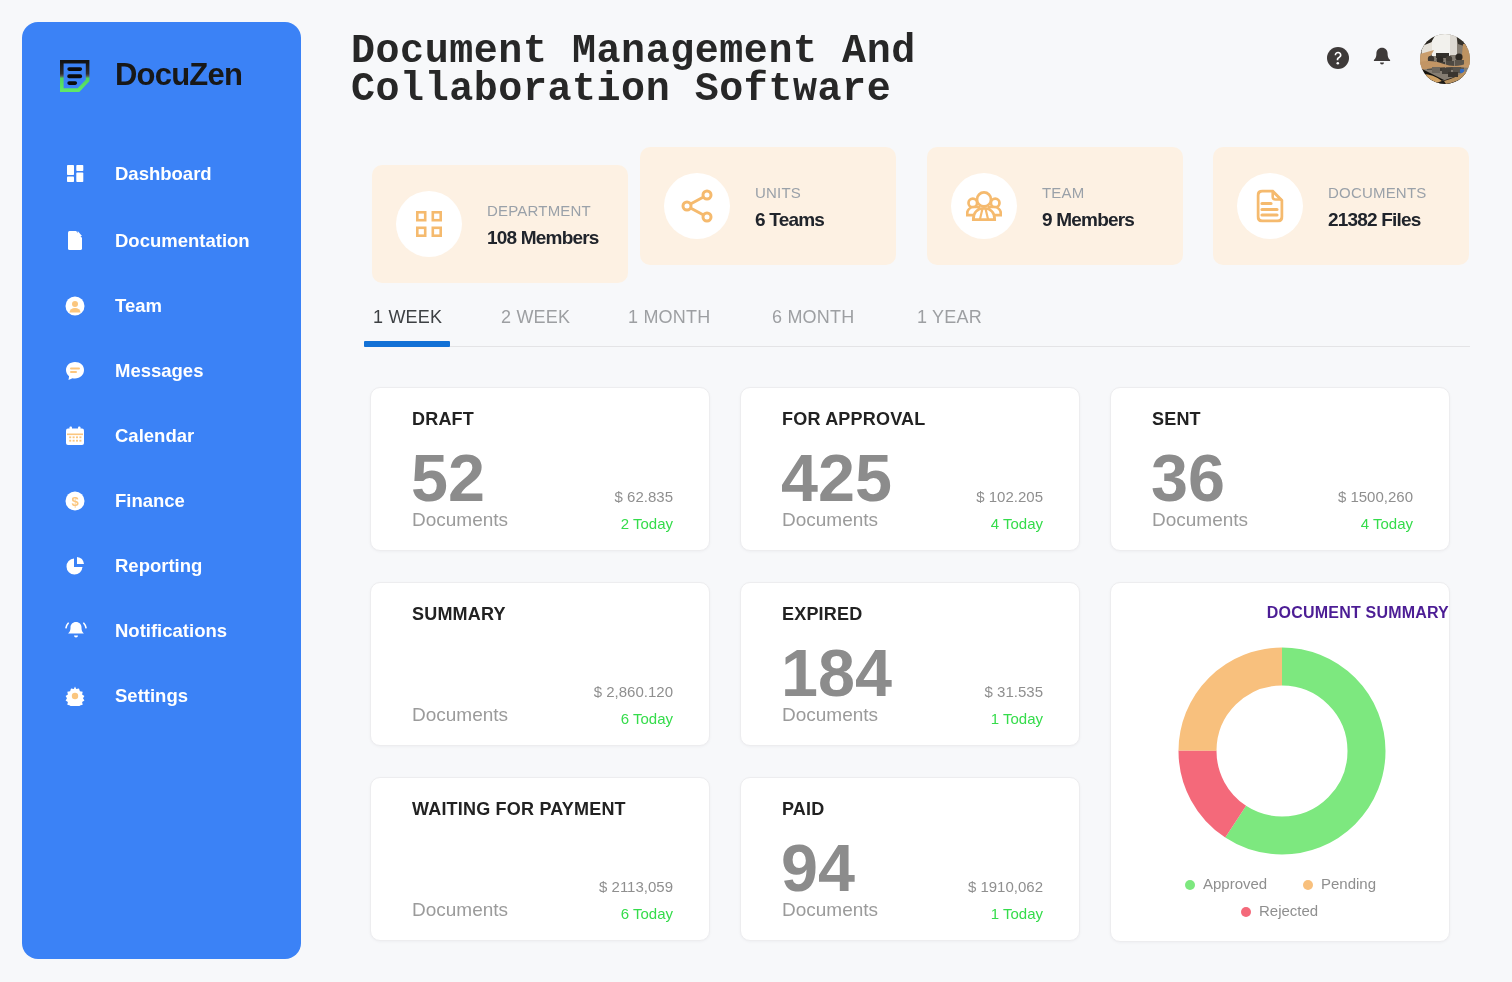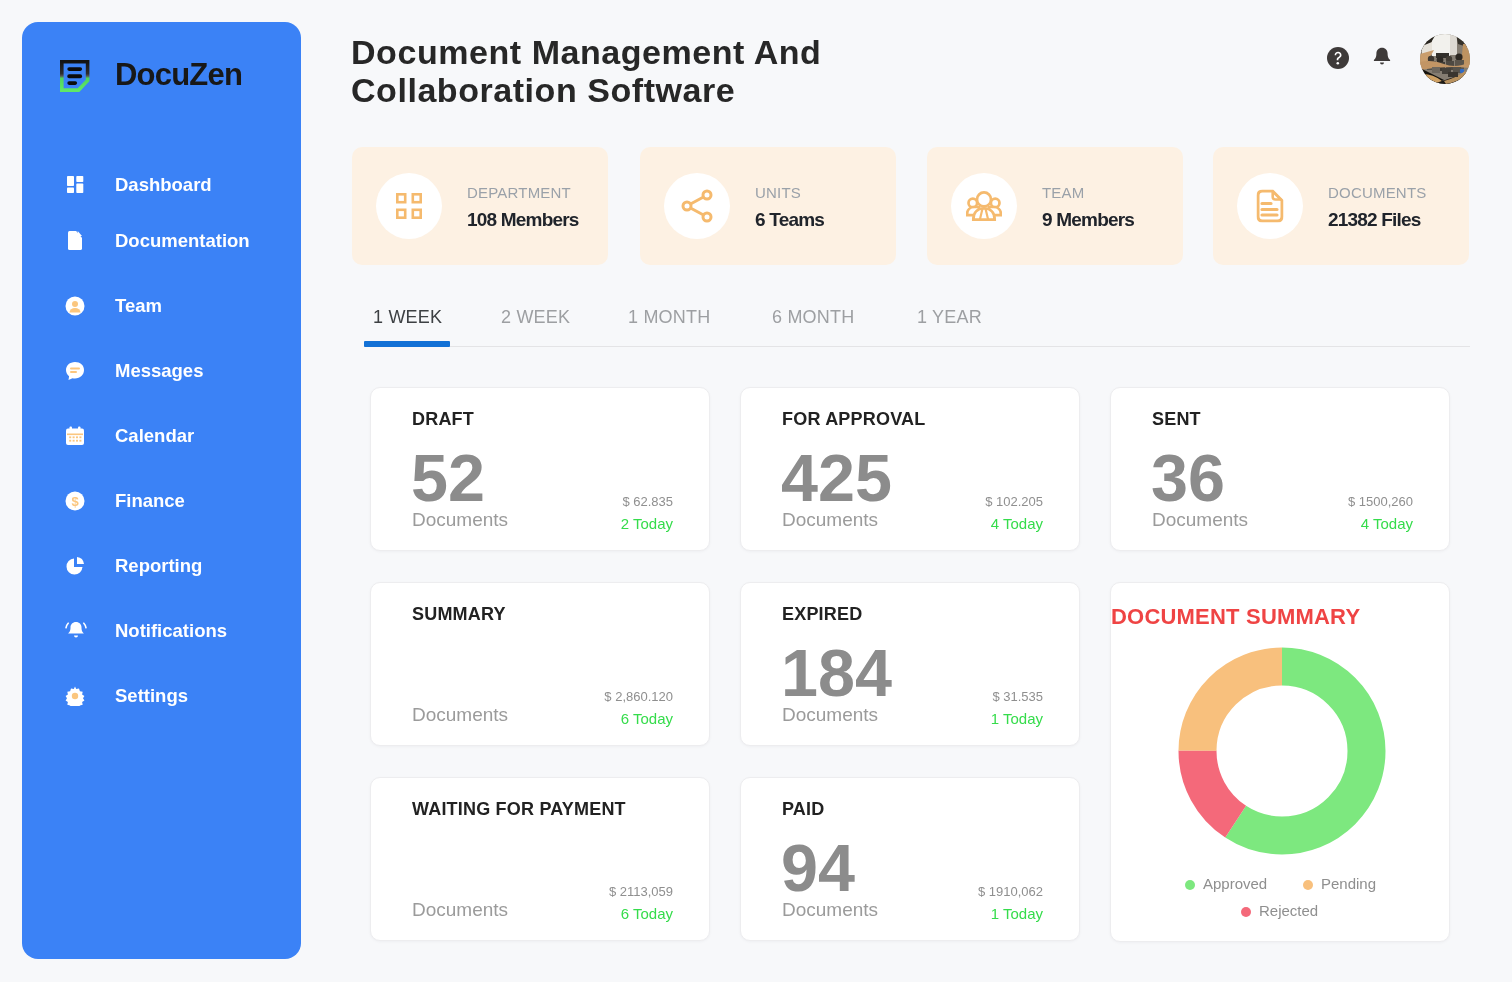--- a/index.html
+++ b/index.html
@@ -9,21 +9,21 @@
 
 
 .sidebar { position:absolute; left:22px; top:22px; width:279px; height:937px; background:#3b82f6; border-radius:16px; }
 .logo-ic { position:absolute; left:38px; top:38px; }
 .logo-tx { position:absolute; left:93px; top:35px; font-size:31px; font-weight:bold; color:#181818; letter-spacing:-0.8px; }
 .mi { position:absolute; left:0; width:279px; height:26px; }
 .mi svg { position:absolute; left:43px; top:2px; }
 .mi span { position:absolute; left:93px; top:1px; font-size:18.5px; font-weight:bold; color:#FFFFFF; letter-spacing:0px; }
 
 
-.title { position:absolute; left:351px; top:33px; width:620px; font-size:34px; line-height:38px; font-weight:bold; color:#272727; letter-spacing:0.55px; }
+.title { position:absolute; left:351px; top:33px; width:620px; font-size:40px; line-height:38px; font-weight:bold; color:#272727; letter-spacing:0.55px;font-family:Liberation Mono, monospace; }
 .bellwrap { position:absolute; left:1373px; top:47px; }
 .avatar { position:absolute; left:1420px; top:34px; width:50px; height:50px; border-radius:50%; overflow:hidden; }
 
 
 .stat { position:absolute; top:147px; width:256px; height:118px; background:#FDF1E3; border-radius:10px; }
 .stat .circ { position:absolute; left:24px; top:26px; width:66px; height:66px; border-radius:50%; background:#FFFFFF; }
 .stat .circ svg { position:absolute; left:50%; top:50%; transform:translate(-50%,-50%); }
 .stat .lbl { position:absolute; left:115px; top:37px; font-size:15px; color:#9AA1A9; letter-spacing:0.2px; }
 .stat .val { position:absolute; left:115px; top:62px; font-size:19px; font-weight:bold; color:#20242B; letter-spacing:-0.8px; }
 
@@ -31,26 +31,26 @@
 .tabs { position:absolute; left:364px; top:302px; width:1106px; height:45px; border-bottom:1.5px solid #E4E4E6; }
 .tab { position:absolute; top:5px; font-size:18px; color:#9D9FA2; letter-spacing:0.2px; }
 .tab.active { color:#3D4043; font-weight:normal; }
 .tabbar { position:absolute; left:0px; top:39px; width:86px; height:6px; background:#1271D6; border-radius:1px; }
 
 
 .card { position:absolute; width:340px; height:164px; background:#FFFFFF; border:1px solid #EDEDEF; border-radius:10px; box-shadow:0 1px 3px rgba(30,30,60,0.04); }
 .card .clabel { position:absolute; left:41px; top:21px; font-size:18px; font-weight:bold; color:#222222; letter-spacing:0.2px; }
 .card .cnum { position:absolute; left:40px; top:57px; font-size:66.5px; font-weight:bold; color:#8C8C8C; line-height:66px; letter-spacing:0px; }
 .card .cdocs { position:absolute; left:41px; top:121px; font-size:19px; color:#9B9B9B; }
-.card .cmoney { position:absolute; right:36px; top:106px; font-size:13px; color:#8F8F8F; }
+.card .cmoney { position:absolute; right:36px; top:100px; font-size:15px; color:#8F8F8F; }
 .card .ctoday { position:absolute; right:36px; top:127px; font-size:15px; color:#35DC4B; }
 
 
 .sumcard { position:absolute; left:1110px; top:582px; width:340px; height:360px; background:#FFFFFF; border:1px solid #EDEDEF; border-radius:10px; box-shadow:0 1px 3px rgba(30,30,60,0.04); }
-.sumtitle { position:absolute; left:0; top:21px; width:100%; text-align:left; font-size:22px; font-weight:bold; color:#ef4444; letter-spacing:0.2px; }
+.sumtitle { position:absolute; left:0; top:21px; width:100%; text-align:right; font-size:16px; font-weight:bold; color:#4c1d95; letter-spacing:0.2px; }
 .legend { position:absolute; font-size:15px; color:#8F8F8F; }
 .dot { display:inline-block; width:10px; height:10px; border-radius:50%; margin-right:8px; vertical-align:-1px; }
 </style>
 </head>
 <body>
 
 <div class="sidebar">
   <svg class="logo-ic" width="30" height="32" viewBox="0 0 30 32">
     <defs>
         <linearGradient id="lg" x1="0" y1="0" x2="0" y2="1">
@@ -61,21 +61,21 @@
           <stop offset="1" stop-color="#5FE866"></stop>
     </linearGradient>
       </defs>
     <path d="M1.8 1.8 H27.6 V20.5 L18.5 30.1 H1.8 Z" fill="none" stroke="url(#lg)" stroke-width="3.6" stroke-linejoin="miter"></path>
     <rect x="7.3" y="7.2" width="14.8" height="3.7" rx="1.8" fill="#0C0C0C"></rect>
     <rect x="7.3" y="14.2" width="14.8" height="4" rx="1.9" fill="#0C0C0C"></rect>
     <rect x="7.3" y="21.2" width="9.8" height="3.7" rx="1.8" fill="#0C0C0C"></rect>
   </svg>
   <div class="logo-tx">DocuZen</div>
 
-  <div class="mi" style="top:151px;">
+  <div class="mi" style="top:140px;">
     <svg width="17" height="17" viewBox="0 0 17 17" fill="#fff" style="left:45px; top:3px;">
         <rect x="0" y="0" width="7" height="10" rx="0.8"></rect>
         <rect x="9.3" y="0" width="7" height="6" rx="0.8"></rect>
         <rect x="9.3" y="7.6" width="7" height="9.4" rx="0.8"></rect>
         <rect x="0" y="11.6" width="7" height="5.4" rx="0.8"></rect>
       </svg>
     <span>Dashboard</span>
   </div>
   <div class="mi" style="top:207px;">
     <svg width="14" height="19" viewBox="0 0 14 19" fill="#fff" style="left:46px; top:1.5px;">
@@ -187,21 +187,21 @@
     <rect x="33" y="33" width="8" height="6" fill="#57524A"></rect>
     <circle cx="42" cy="37" r="2.2" fill="#2E6BC9"></circle>
     <path d="M0 34 L24 46 L15 50 H0 Z" fill="#14120D"></path>
     <path d="M3 40 Q13 40 22 47 L18 50 Q10 44 2 44 Z" fill="#CFA164"></path>
     <path d="M13 50 L34 43 Q45 41 50 34 V50 Z" fill="#1D1A15"></path>
     <path d="M24 47 Q36 44 45 37 L48 40 Q38 48 26 50 Z" fill="#B8915E"></path>
     <rect x="28" y="38" width="10" height="5" fill="#3A352E"></rect>
   </svg>
 </div>
 
-<div class="stat" style="left:352px;">
+<div class="stat" style="left:372px;margin-top:18px;">
   <div class="circ">
     <svg width="26" height="26" viewBox="0 0 26 26" fill="none" stroke="#F5BA6E" stroke-width="2.6">
         <rect x="1.3" y="1.3" width="7.9" height="7.9"></rect>
         <rect x="16.8" y="1.3" width="7.9" height="7.9"></rect>
         <rect x="1.3" y="16.8" width="7.9" height="7.9"></rect>
         <rect x="16.8" y="16.8" width="7.9" height="7.9"></rect>
       </svg>
   </div>
   <div class="lbl">DEPARTMENT</div>
   <div class="val">108 Members</div>

